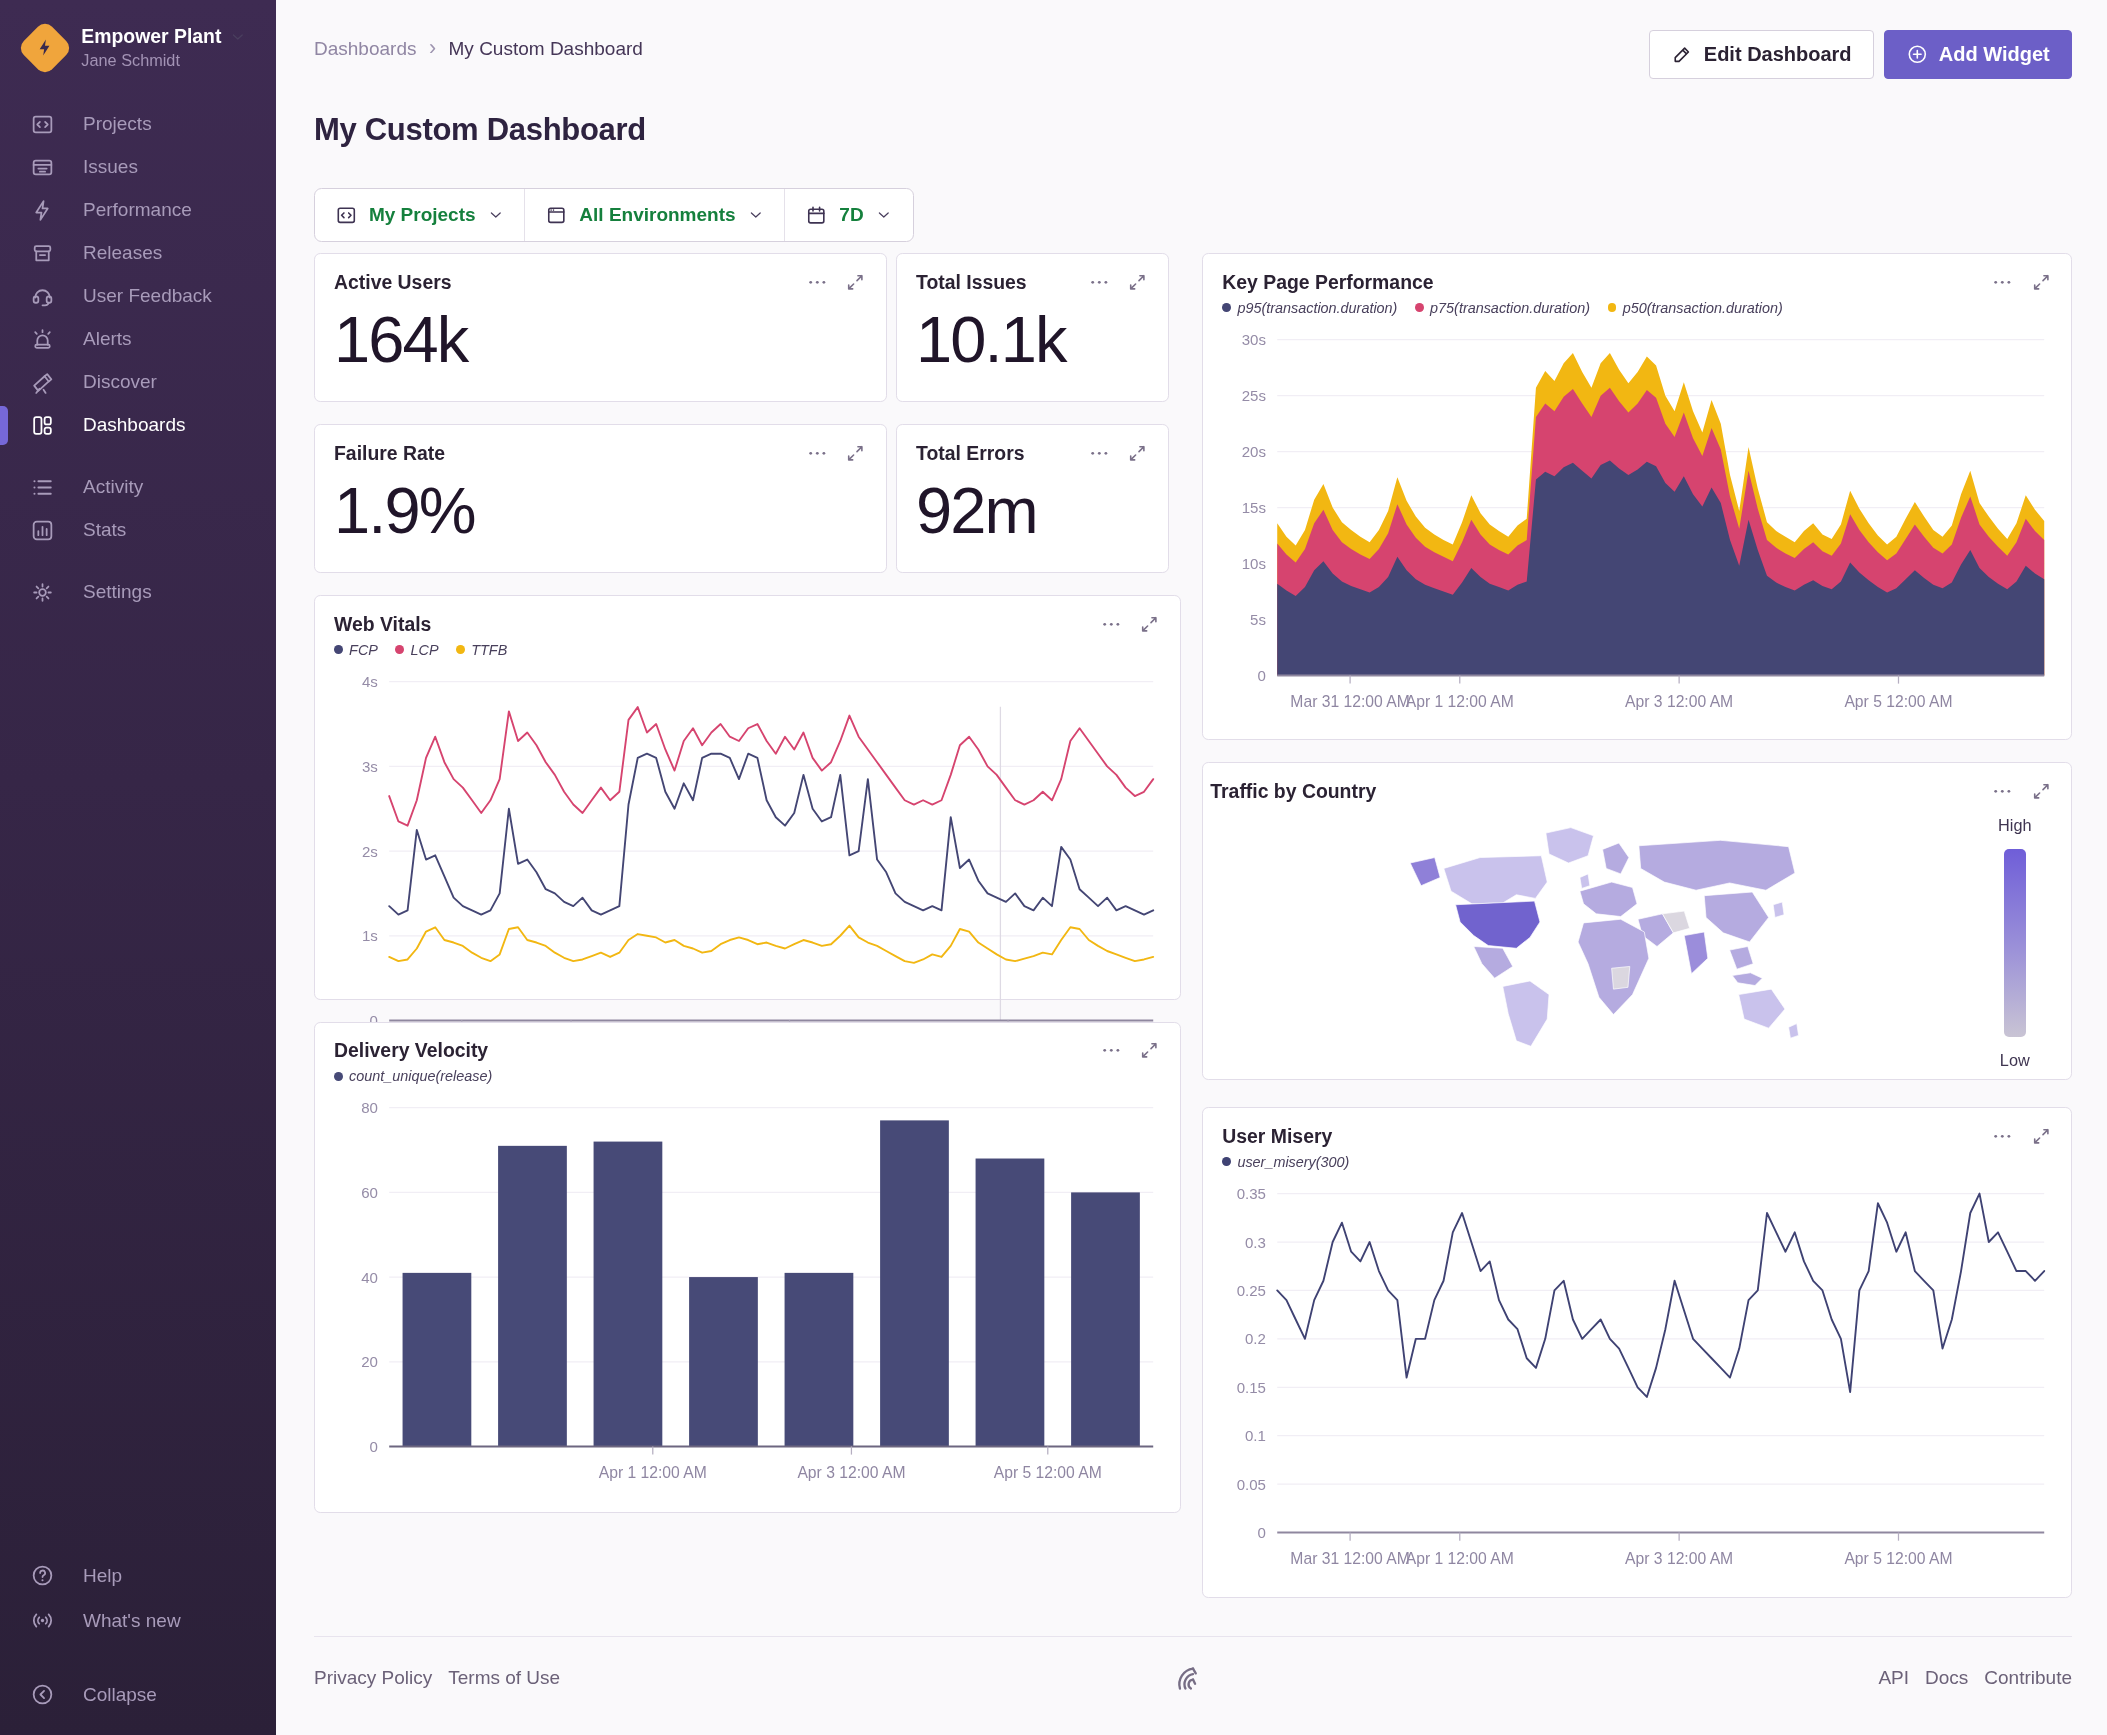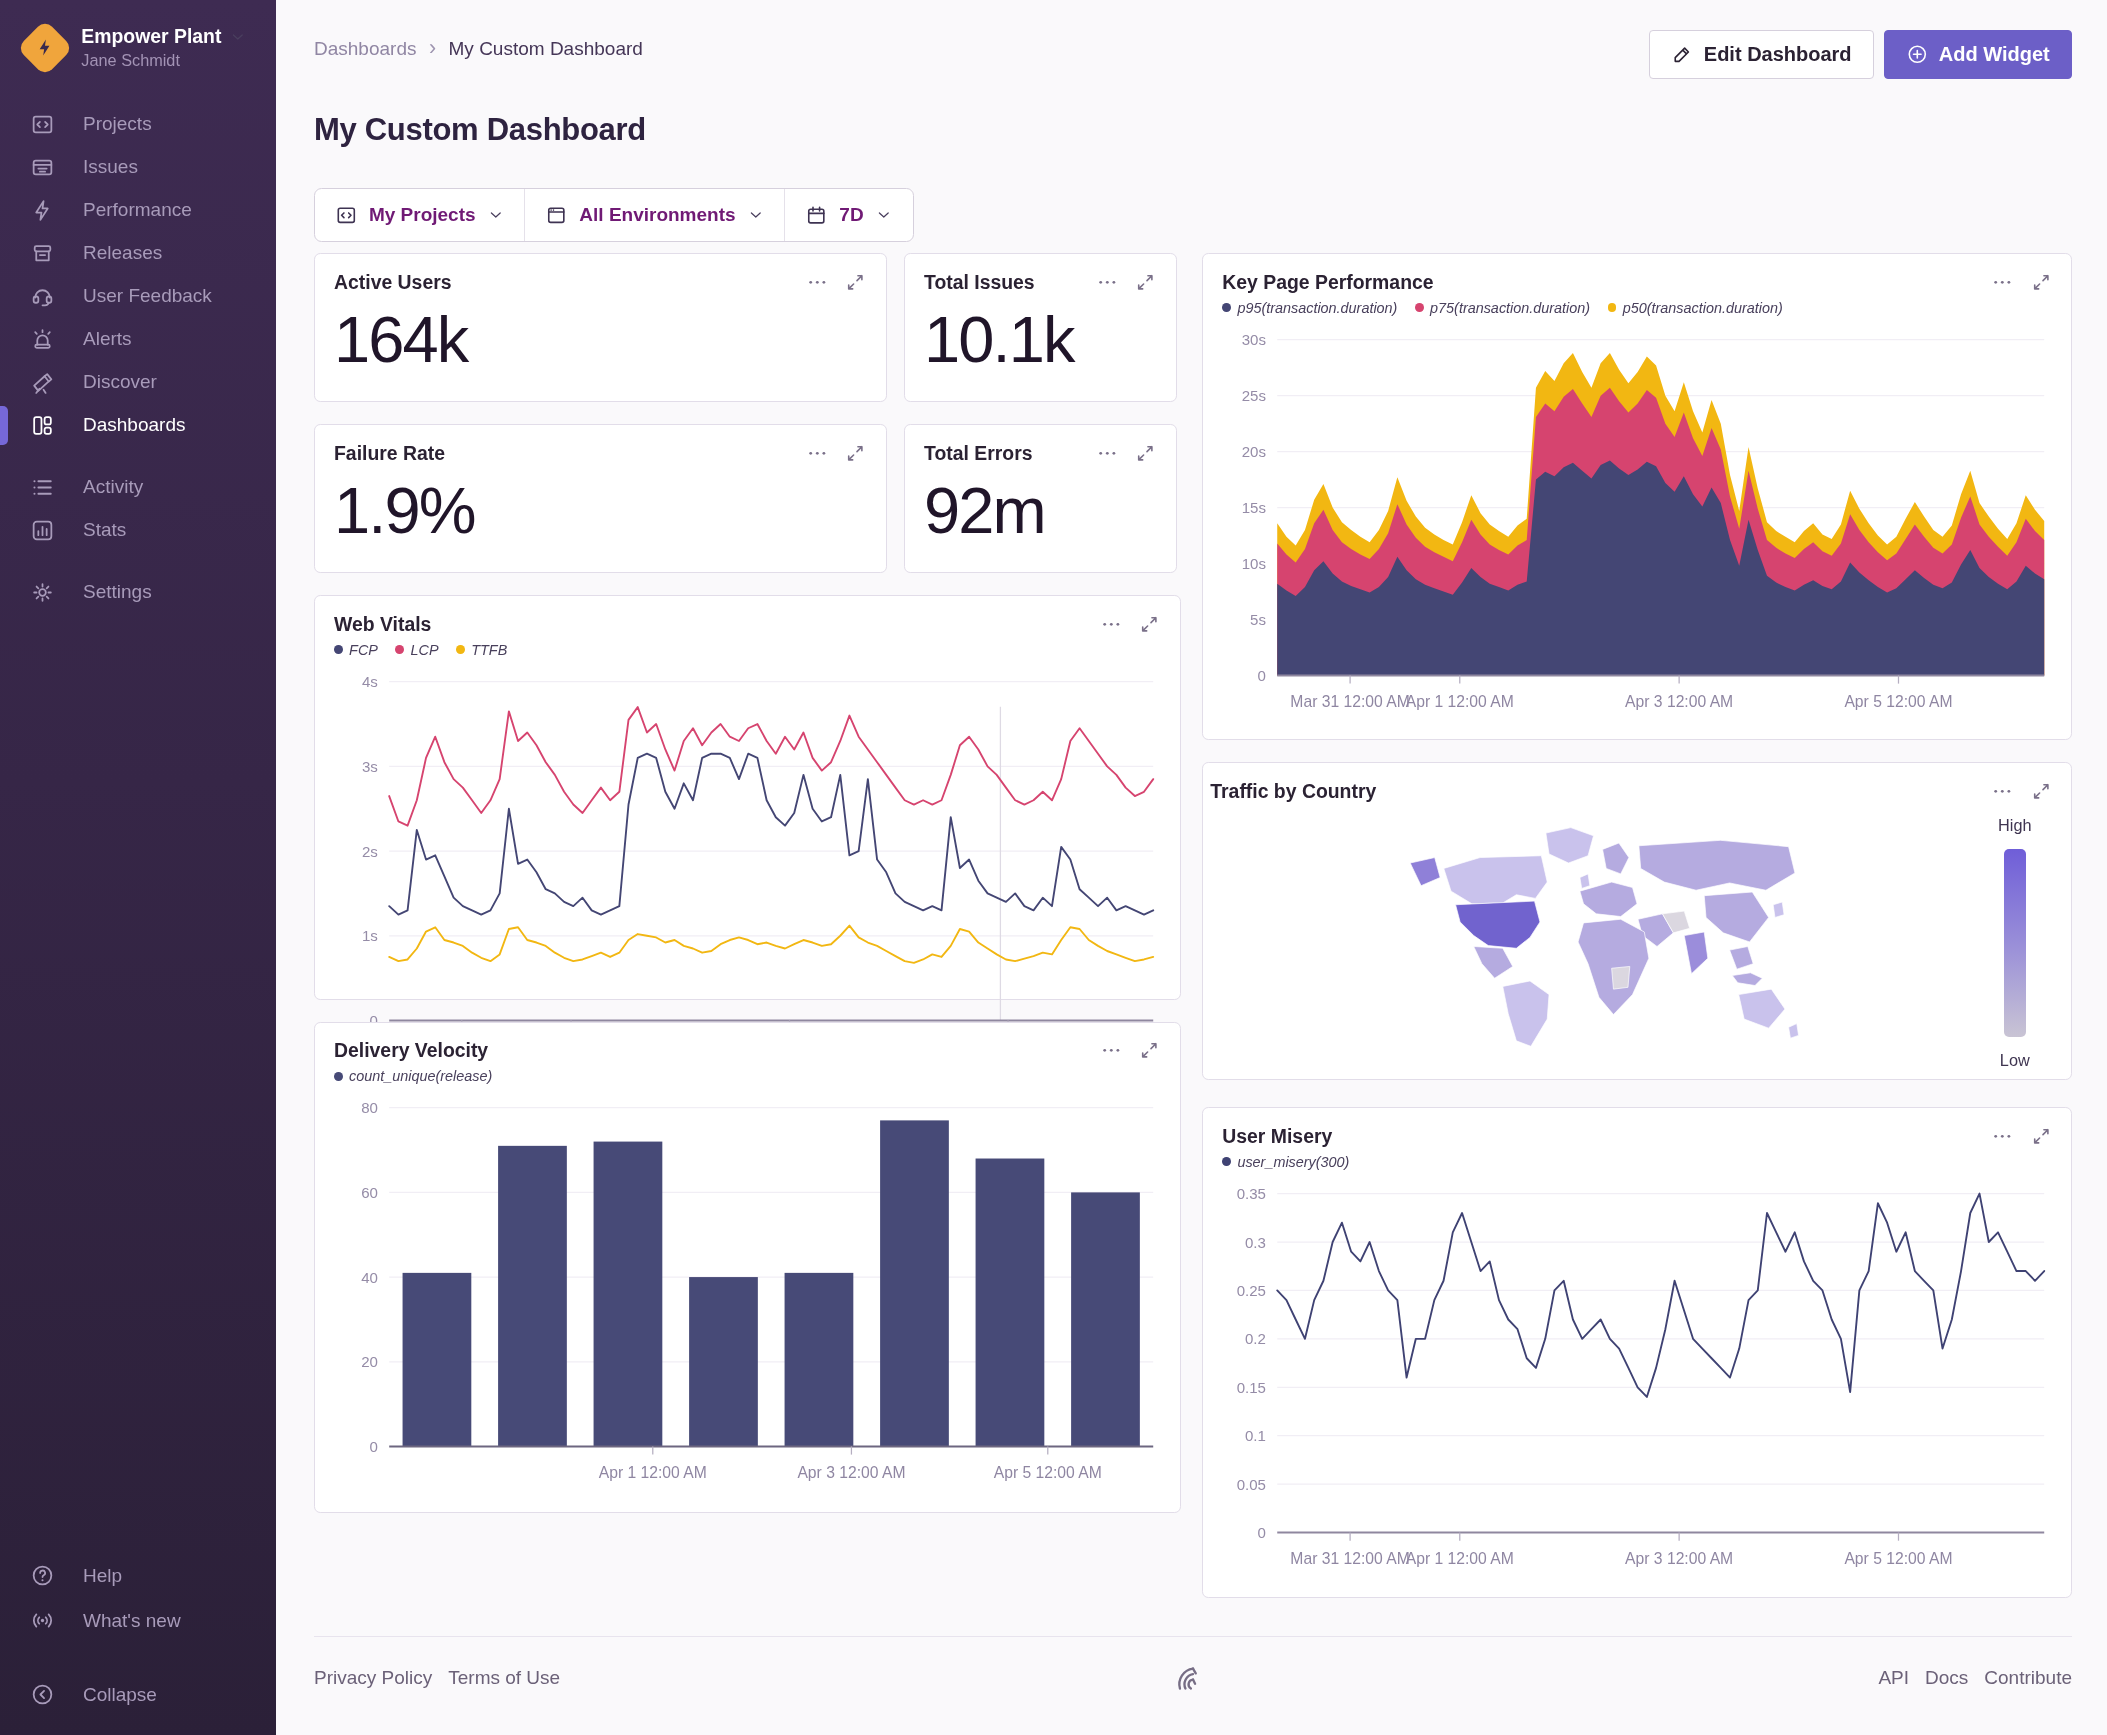--- a/index.html
+++ b/index.html
@@ -53,40 +53,40 @@
     background:#fff; color:#2b2233;
   }
   .btn .bicon { width:22.6px; height:22.6px; display:flex; }
   .btn-primary { background:#6c5fc7; border-color:#6c5fc7; color:#fff; }
   .page-title { font-size:31px; font-weight:700; color:#2e2340; margin-top:33px; letter-spacing:-0.3px; }
   
   .filterbar {
     margin-top:40px; display:inline-flex; align-items:stretch; background:#fff;
     border:1.3px solid #d6d0dd; border-radius:7.5px; height:54px; overflow:hidden;
   }
-  .filter-seg { display:flex; align-items:center; gap:11.3px; padding:0 20px; font-size:19px; font-weight:700; color:#701a75; cursor:pointer; }
+  .filter-seg { display:flex; align-items:center; gap:11.3px; padding:0 20px; font-size:19px; font-weight:700; color:#15803d; cursor:pointer; }
   .filter-seg + .filter-seg { border-left:1.3px solid #e5e1ea; }
   .filter-seg .ficon { width:22.6px; height:22.6px; display:flex; color:#3e3352; }
   .caret { width:17.6px; height:17.6px; display:flex; color:#4a3f5e; }
   
   .cols { display:flex; gap:21.3px; margin-top:11.3px; }
   .col-left { width:867px; flex:none; }
   .col-right { width:870px; flex:none; }
   .panel {
     background:#fff; border:1.3px solid #e2dde9; border-radius:6.3px; padding:16.3px 19px;
     position:relative;
   }
   .panel-head { display:flex; justify-content:space-between; align-items:flex-start; }
   .panel-title { font-size:19.4px; font-weight:600; color:#2b2233; }
   .panel-actions { display:flex; gap:16.3px; color:#7a7089; }
   .panel-actions .pbtn { width:22.6px; height:22.6px; cursor:pointer; display:flex; }
   .legend { display:flex; gap:17.6px; margin-top:6.3px; flex-wrap:wrap; }
   .legend-item { display:flex; align-items:center; gap:6.3px; font-size:14.4px; color:#49405c;font-style:italic; }
   .legend-dot { width:8.8px; height:8.8px; border-radius:50%; flex:none; }
-  .kpi-row { display:flex; gap:17px; margin-bottom:22px; }
+  .kpi-row { display:flex; gap:9px; margin-bottom:22px; }
   .kpi { height:149px; }
   .kpi-wide { width:573px; flex:none; }
   .kpi-narrow { width:273px; flex:none; }
   .kpi-value { font-size:65px; font-weight:400; color:#201529; letter-spacing:-1.9px; margin-top:8.8px; }
   .chart-mount { margin-top:16.3px; }
   .mb34 { margin-bottom:21.3px; } .mb35 { margin-bottom:22px; } .mb43 { margin-bottom:27px;padding-left:7px; }
   .h776 { height:487px; } .h782 { height:405px; } .h783 { height:491px; } .h507 { height:318px; }
   
   .map-wrap { display:flex; margin-top:11.3px; }
   .map-svg { flex:1; display:flex; justify-content:center; }

